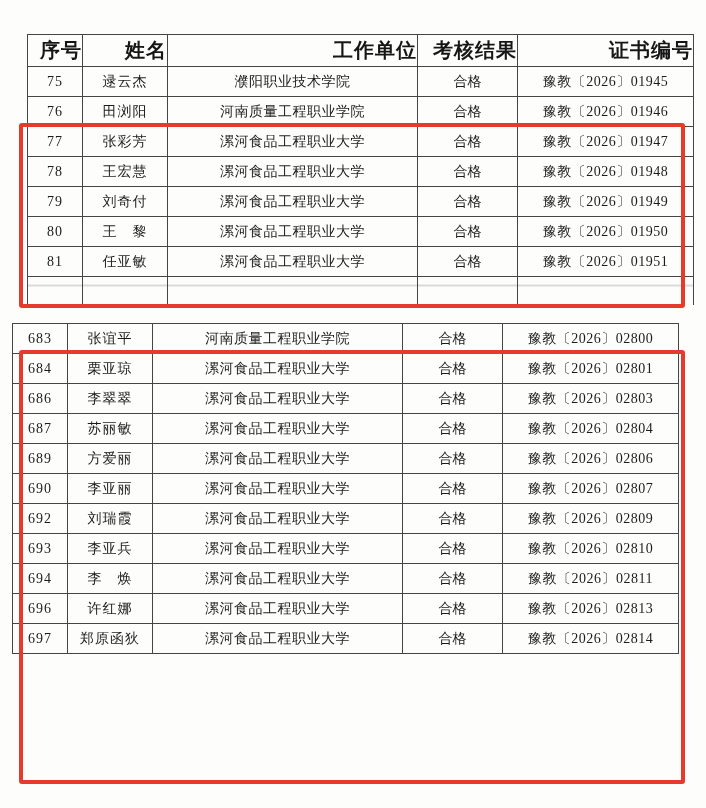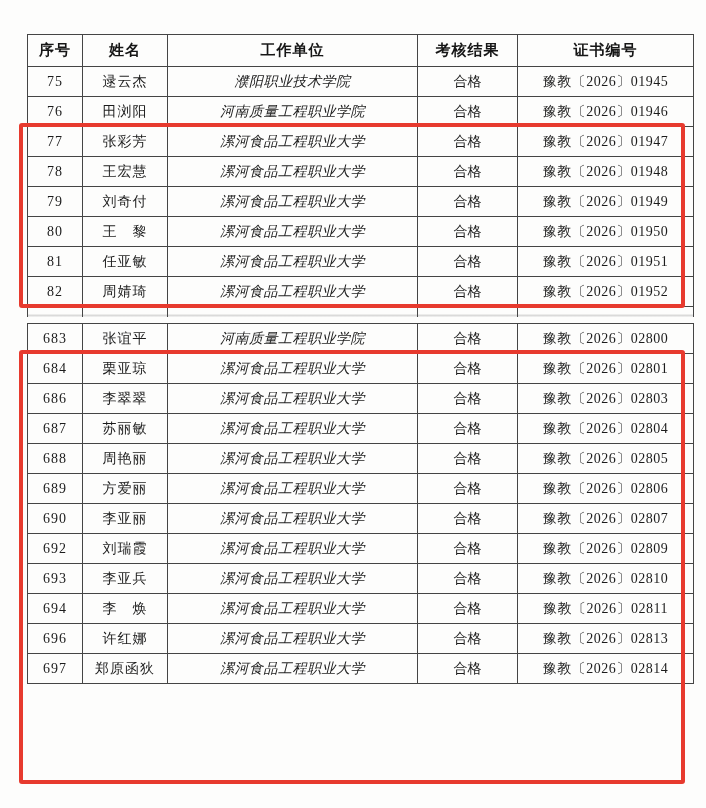--- a/index.html
+++ b/index.html
@@ -10,45 +10,46 @@
   }
   .page {
     position: relative;
     width: 706px; height: 808px;
     background: #fdfdfc;
     overflow: hidden;
     color: #1c1c1c;
   }
   .tbl-wrap { position: absolute; overflow: hidden; }
   .tbl-upper-wrap { left: 27px; top: 34px; width: 670px; height: 283px; }
-  .tbl-lower-wrap { left: 27px; top: 323px; width: 670px; }
+  .tbl-lower-wrap { left: 12px; top: 323px; width: 670px; }
   table.tbl {
     border-collapse: collapse;
     table-layout: fixed;
     background: transparent;
   }
   table.tbl th, table.tbl td {
     border: 1px solid #454545;
     text-align: center;
     vertical-align: middle;
     padding: 0;
     overflow: hidden;
     white-space: nowrap;
   }
   table.tbl th {
     font-weight: bold;
-    font-size: 15px;
+    font-size: 20px;
     height: 31px;
     letter-spacing: 1px;
     color: #161616;
+    text-align: right;
   }
   table.tbl td { font-size: 14px; height: 29px; }
   td.td-no   { font-size: 13px; letter-spacing: 1px; }
   td.td-name { letter-spacing: 1px; }
-  td.td-unit { letter-spacing: 0.5px; font-style: italic; }
+  td.td-unit { letter-spacing: 0.5px; }
   td.td-result { }
   td.td-cert { font-size: 13px; letter-spacing: 0.5px; }
   tr.sliver td {
     height: 28px;
     border-bottom: none;
     background: linear-gradient(to bottom,
       transparent 0px, transparent 7px,
       rgba(95,95,95,0.22) 7px, rgba(95,95,95,0.22) 9px,
       transparent 9px);
   }
@@ -129,27 +130,20 @@
             <td class="td-result">合格</td>
             <td class="td-cert">豫教〔2026〕01950</td>
           </tr>
           <tr>
             <td class="td-no">81</td>
             <td class="td-name">任亚敏</td>
             <td class="td-unit">漯河食品工程职业大学</td>
             <td class="td-result">合格</td>
             <td class="td-cert">豫教〔2026〕01951</td>
           </tr>
-          <tr>
-            <td class="td-no">82</td>
-            <td class="td-name">周婧琦</td>
-            <td class="td-unit">漯河食品工程职业大学</td>
-            <td class="td-result">合格</td>
-            <td class="td-cert">豫教〔2026〕01952</td>
-          </tr>
           <tr class="sliver">
             <td></td>
             <td></td>
             <td></td>
             <td></td>
             <td></td>
           </tr>
         </tbody>
       </table>
   </div>
@@ -186,27 +180,20 @@
             <td class="td-cert">豫教〔2026〕02803</td>
           </tr>
           <tr>
             <td class="td-no">687</td>
             <td class="td-name">苏丽敏</td>
             <td class="td-unit">漯河食品工程职业大学</td>
             <td class="td-result">合格</td>
             <td class="td-cert">豫教〔2026〕02804</td>
           </tr>
           <tr>
-            <td class="td-no">688</td>
-            <td class="td-name">周艳丽</td>
-            <td class="td-unit">漯河食品工程职业大学</td>
-            <td class="td-result">合格</td>
-            <td class="td-cert">豫教〔2026〕02805</td>
-          </tr>
-          <tr>
             <td class="td-no">689</td>
             <td class="td-name">方爱丽</td>
             <td class="td-unit">漯河食品工程职业大学</td>
             <td class="td-result">合格</td>
             <td class="td-cert">豫教〔2026〕02806</td>
           </tr>
           <tr>
             <td class="td-no">690</td>
             <td class="td-name">李亚丽</td>
             <td class="td-unit">漯河食品工程职业大学</td>

